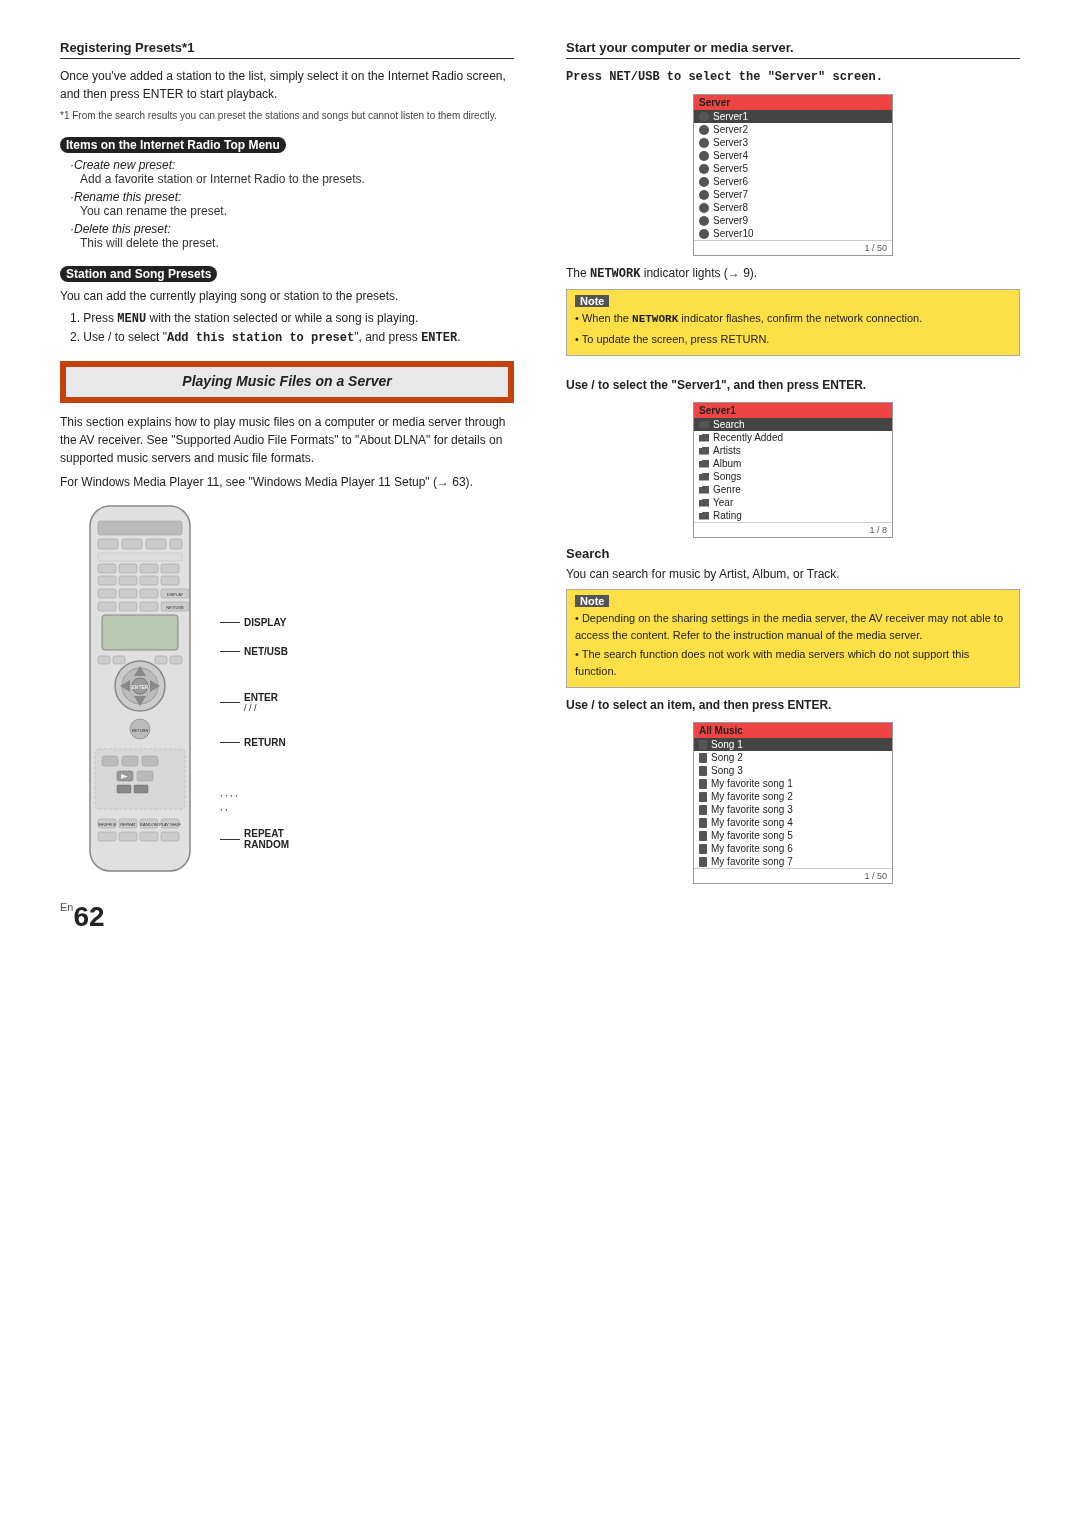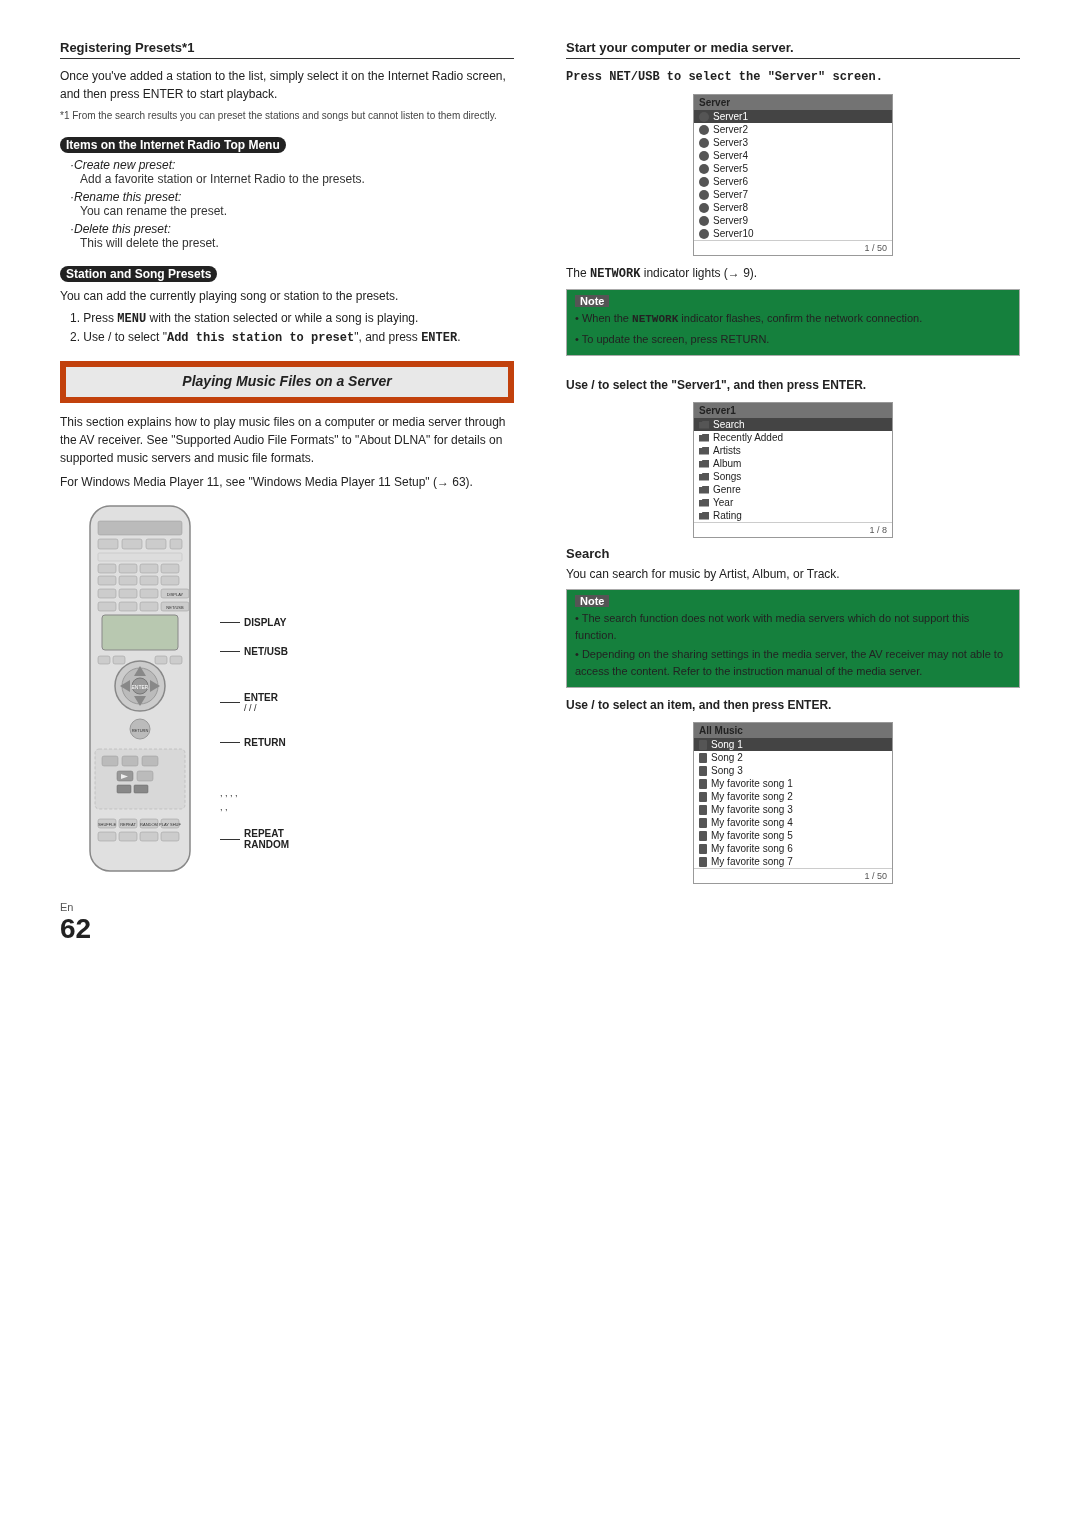--- a/index.html
+++ b/index.html
@@ -58,21 +58,21 @@
     }
     .highlight-box h2 {
       font-size: 14px;
       font-weight: bold;
       font-style: italic;
       text-align: center;
       margin-bottom: 0;
     }
 
     .note-box {
-      background: #15803d;
+      background: #fde047;
       border: 1px solid #aaa;
       padding: 5px 8px;
       margin: 6px 0;
       font-size: 11px;
     }
     .note-box .note-title {
       font-weight: bold;
       font-size: 11px;
       background: #555;
       color: #fff;
@@ -83,21 +83,21 @@
     .note-box p { margin-bottom: 3px; font-size: 11px; }
 
     .screen-box {
       border: 1px solid #999;
       background: #fff;
       width: 200px;
       margin: 8px auto;
       font-size: 10px;
     }
     .screen-box .screen-title {
-      background: #737373;
+      background: #ef4444;
       padding: 2px 5px;
       font-weight: bold;
       font-size: 10px;
       text-align: left;
     }
     .screen-box .screen-item {
       padding: 1px 5px;
       display: flex;
       align-items: center;
       gap: 4px;
@@ -327,21 +327,21 @@
           <div style="font-size:9px; font-weight:normal; margin-bottom:16px;">, ,</div>
           <div style="display:flex; align-items:center;">
             <div style="width:20px; height:1px; background:#333; margin-right:4px;"></div>
             <span style="white-space:pre-line; font-size:10px;">REPEAT
 RANDOM</span>
           </div>
         </div>
       </div>
 
       <div class="page-number-area">
-        <div style="display:flex; flex-direction:column; align-items:flex-start;">
+        <div style="display:flex; align-items:flex-start;">
           <span class="en-label">En</span>
           <span class="page-num">62</span>
         </div>
       </div>
     </div>
 
     <div class="right-col">
 
       <div class="right-heading-main">Start your computer or media server.</div>
 
@@ -443,22 +443,22 @@
           <span>Rating</span>
         </div>
         <div class="screen-footer">1 / 8</div>
       </div>
 
       <h3 class="search-heading">Search</h3>
       <p>You can search for music by Artist, Album, or Track.</p>
 
       <div class="note-box">
         <div class="note-title">Note</div>
+        <p>• Depending on the sharing settings in the media server, the AV receiver may not able to access the content. Refer to the instruction manual of the media server.</p>
         <p>• The search function does not work with media servers which do not support this function.</p>
-        <p>• Depending on the sharing settings in the media server, the AV receiver may not able to access the content. Refer to the instruction manual of the media server.</p>
       </div>
 
       <p class="use-line" style="margin-top:8px; font-weight:bold;">
         Use / to select an item, and then press ENTER.
       </p>
 
       <div class="screen-box">
         <div class="screen-title">All Music</div>
         <div class="screen-item selected">
           <span class="screen-icon-music"></span>

